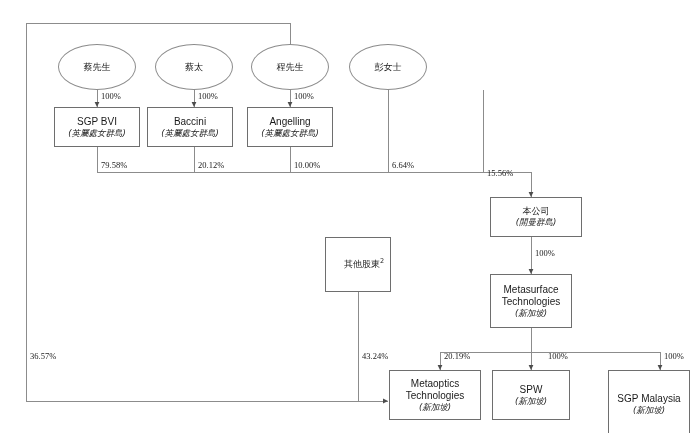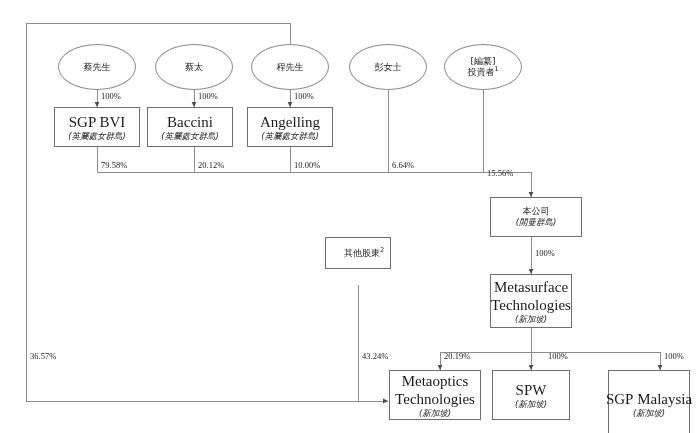--- a/index.html
+++ b/index.html
@@ -46,22 +46,22 @@
   }
   .node.box {
     border: 1px solid #6e6e6e;
     background: #ffffff;
   }
   .n-line {
     display: block;
     white-space: nowrap;
   }
   .n-line.latin {
-    font-family: Liberation Serif, serif;
-    font-size: 15px;
+    font-family: Liberation Sans, sans-serif;
+    font-size: 10px;
   }
   .n-line.cjk {
     font-family: "DejaVu Sans", "Liberation Sans", sans-serif;
     font-size: 9px;
   }
   .n-line.cjk-ital {
     font-family: "DejaVu Sans", "Liberation Sans", sans-serif;
     font-size: 8.5px;
     font-style: italic;
   }
@@ -134,24 +134,20 @@
   </div>
 
   <div class="node ellipse" style="left:251px; top:44px; width:78px; height:46px;">
     <span class="n-line cjk">程先生</span>
   </div>
 
   <div class="node ellipse" style="left:349px; top:44px; width:78px; height:46px;">
     <span class="n-line cjk">彭女士</span>
   </div>
 
-  <div class="node ellipse" style="left:444px; top:44px; width:78px; height:46px;">
-    <span class="n-line cjk">[編纂]</span>
-    <span class="n-line cjk"><span>投資者</span><span class="sup">1</span></span>
-  </div>
 
   <div class="pct" style="left:101px; top:91px;">100%</div>
   <div class="pct" style="left:198px; top:91px;">100%</div>
   <div class="pct" style="left:294px; top:91px;">100%</div>
 
   <div class="node box" style="left:54px; top:107px; width:86px; height:40px;">
     <span class="n-line latin">SGP BVI</span>
     <span class="n-line cjk-ital">(英屬處女群島)</span>
   </div>
 
@@ -177,21 +173,21 @@
   </div>
 
   <div class="pct" style="left:535px; top:248px;">100%</div>
 
   <div class="node box" style="left:490px; top:274px; width:82px; height:54px;">
     <span class="n-line latin">Metasurface</span>
     <span class="n-line latin">Technologies</span>
     <span class="n-line cjk-ital">(新加坡)</span>
   </div>
 
-  <div class="node box" style="left:325px; top:237px; width:66px; height:32px;padding-left:12px;">
+  <div class="node box" style="left:325px; top:237px; width:66px; height:55px;padding-left:12px;">
     <span class="n-line cjk"><span>其他股東</span><span class="sup">2</span></span>
   </div>
 
   <div class="pct" style="left:30px; top:351px;">36.57%</div>
   <div class="pct" style="left:362px; top:351px;">43.24%</div>
   <div class="pct" style="left:444px; top:351px;">20.19%</div>
   <div class="pct" style="left:548px; top:351px;">100%</div>
   <div class="pct" style="left:664px; top:351px;">100%</div>
 
   <div class="node box" style="left:389px; top:370px; width:92px; height:50px;">

